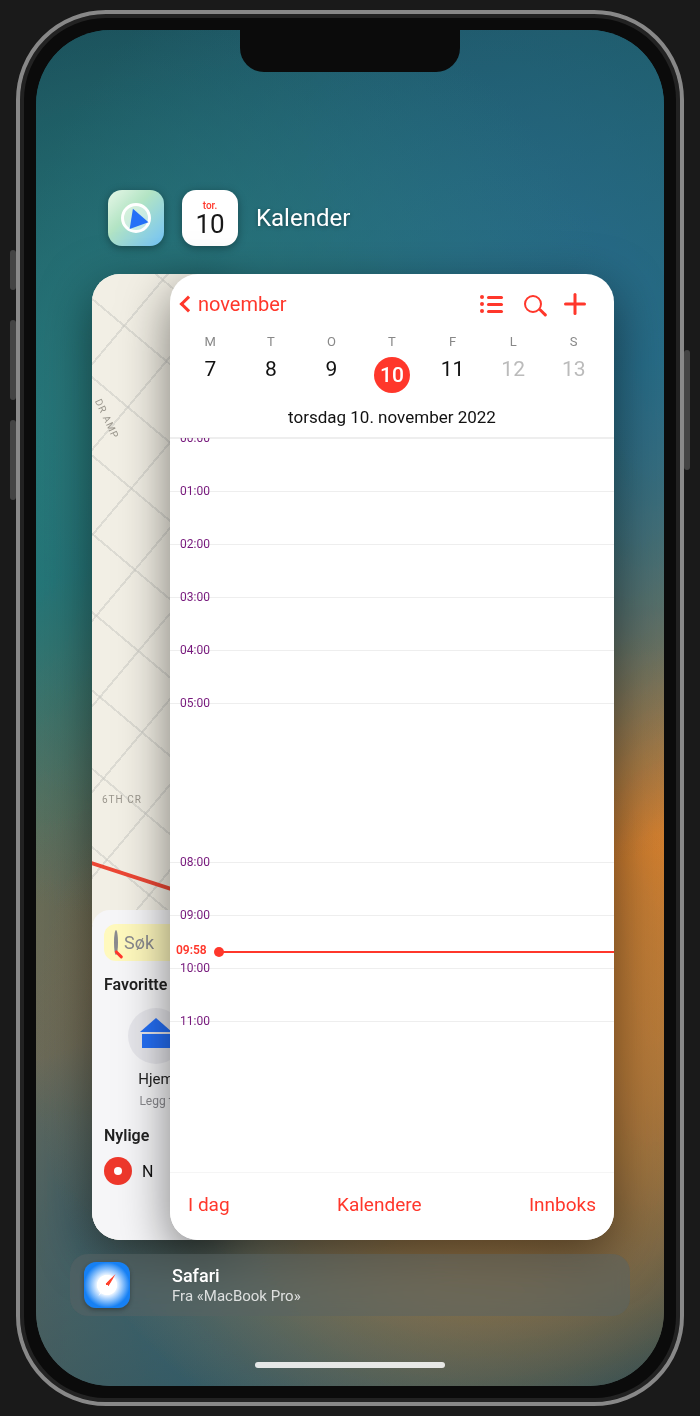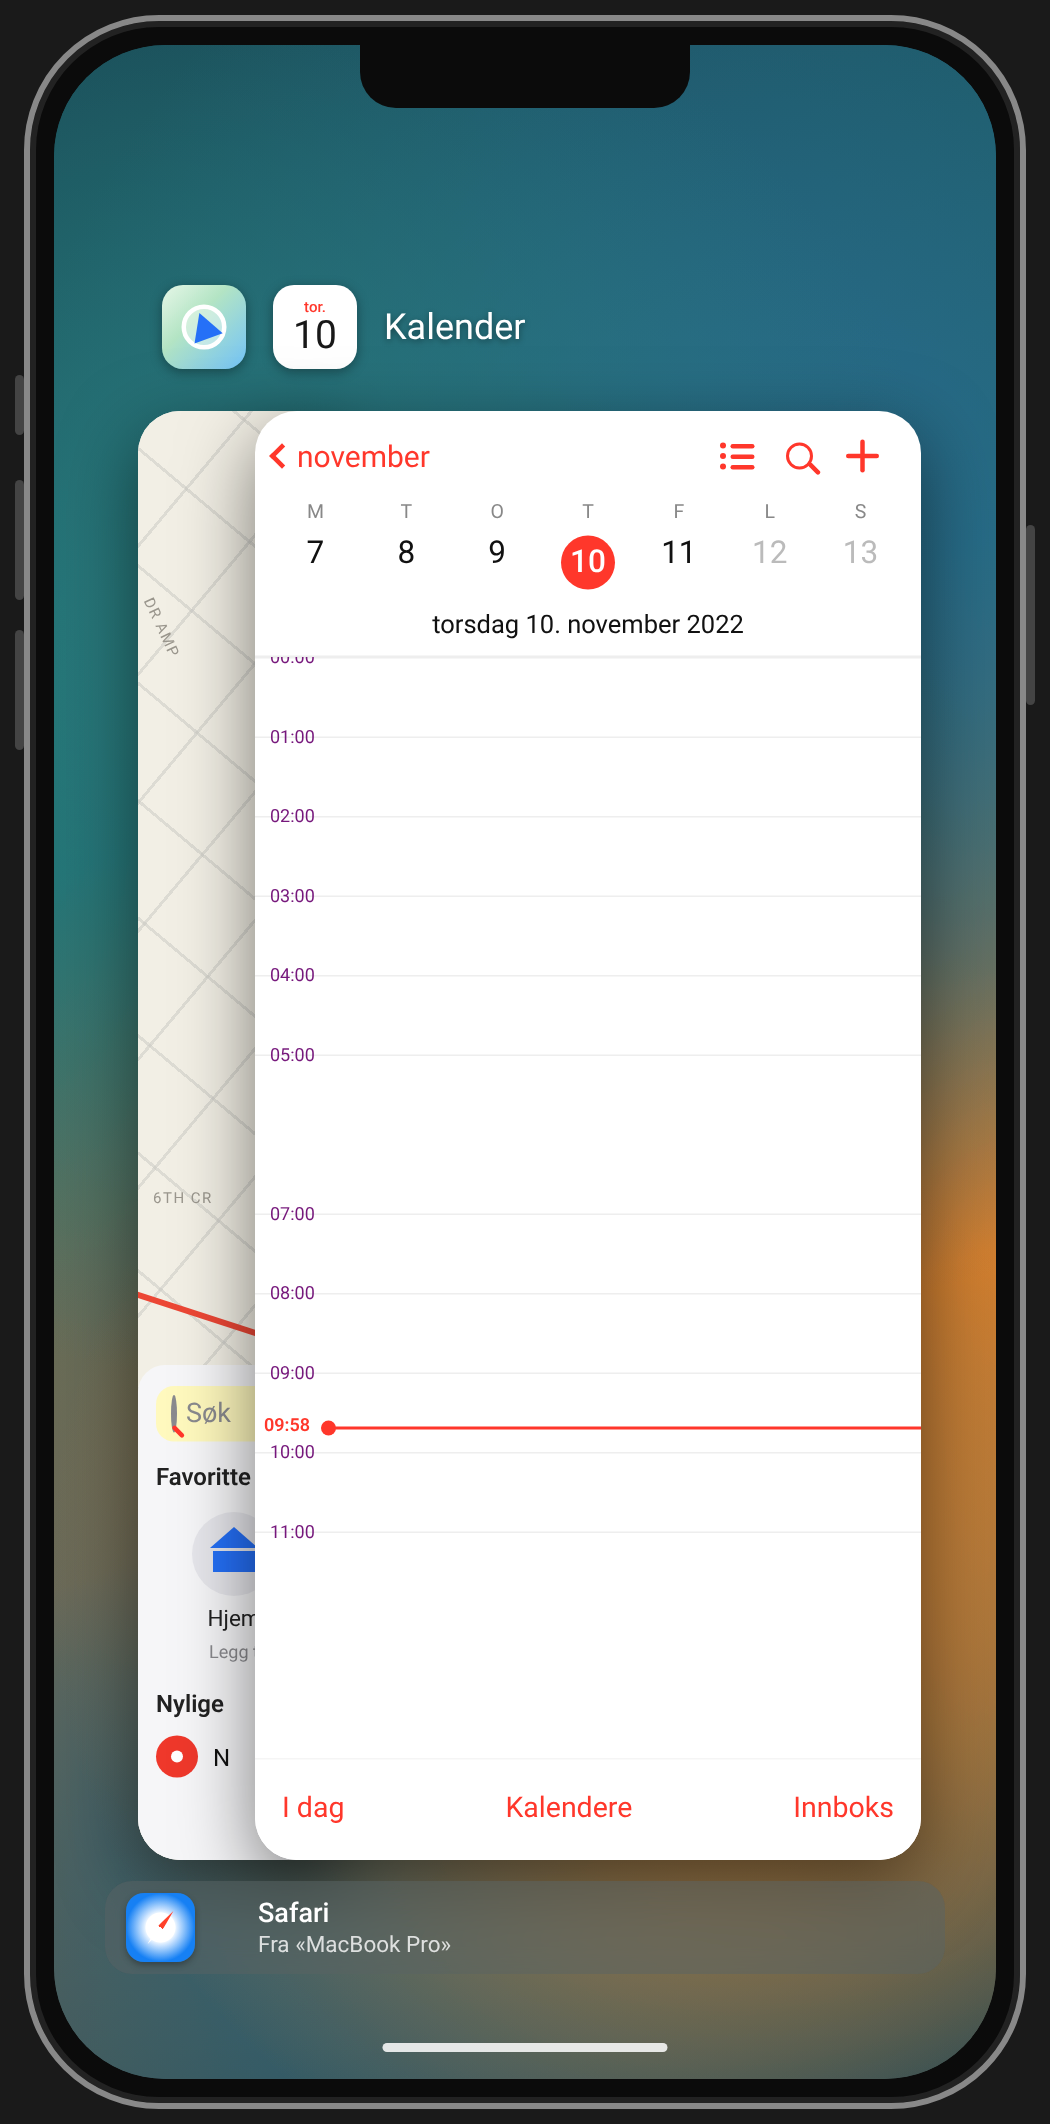--- a/index.html
+++ b/index.html
@@ -522,23 +522,20 @@
             </div>
             <div class="hour-row" style="top: 159px;">
               <div class="hour-label">03:00</div>
             </div>
             <div class="hour-row" style="top: 212px;">
               <div class="hour-label">04:00</div>
             </div>
             <div class="hour-row" style="top: 265px;">
               <div class="hour-label">05:00</div>
             </div>
-            <div class="hour-row" style="top: 371px;">
-              <div class="hour-label">07:00</div>
-            </div>
             <div class="hour-row" style="top: 424px;">
               <div class="hour-label">08:00</div>
             </div>
             <div class="hour-row" style="top: 477px;">
               <div class="hour-label">09:00</div>
             </div>
             <div class="hour-row" style="top: 530px;">
               <div class="hour-label">10:00</div>
             </div>
             <div class="hour-row" style="top: 583px;">

